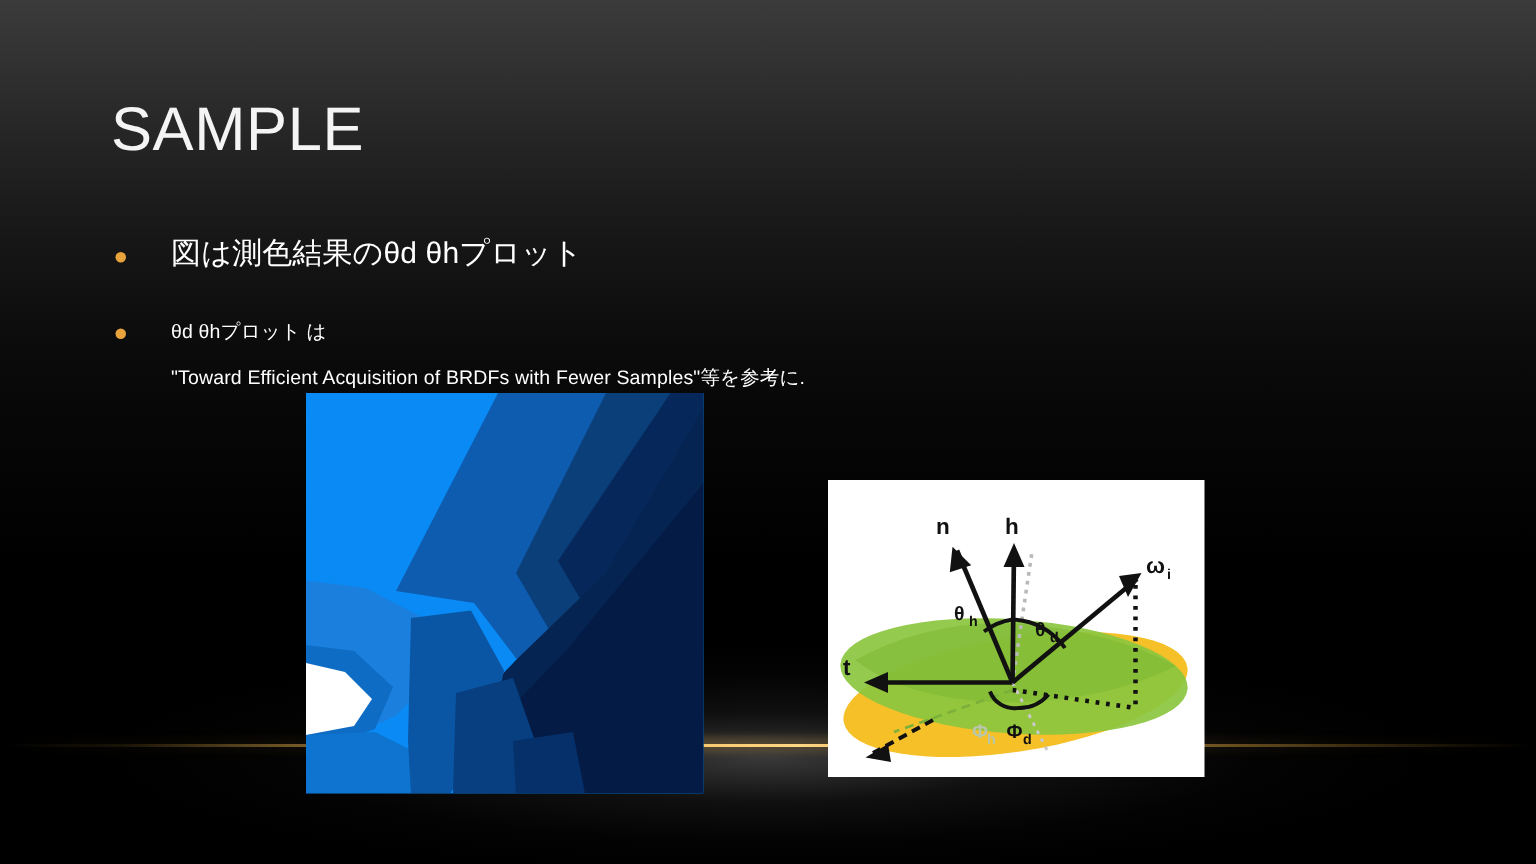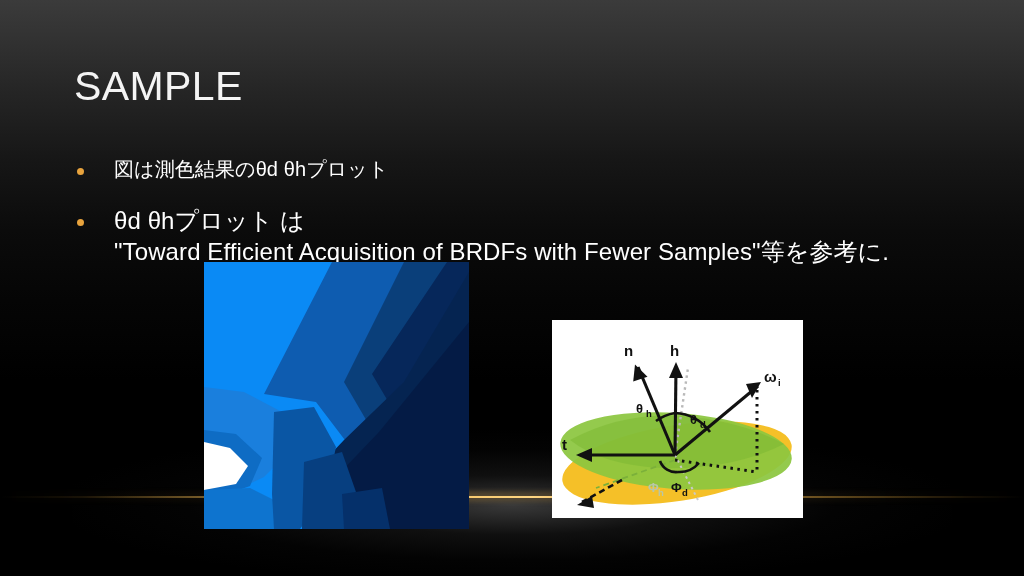--- a/index.html
+++ b/index.html
@@ -125,21 +125,21 @@
   }
   .bullet-text {
     display: block;
     font-size: 20px;
     line-height: 31px;
     color: #ffffff;
     white-space: pre-line;
     letter-spacing: 0.1px;
     margin-top: 20px;
   }
-  .bullet-row.second .bullet-text { font-size: 24px; line-height: 31px; }
+  .bullet-row.second .bullet-text { font-size: 13px; line-height: 31px; }
 
   
   .plot-figure {
     position: absolute;
     left: 204px;
     top: 262px;
     width: 265px;
     height: 267px;
     background: #0b5ea8;
     overflow: hidden;

